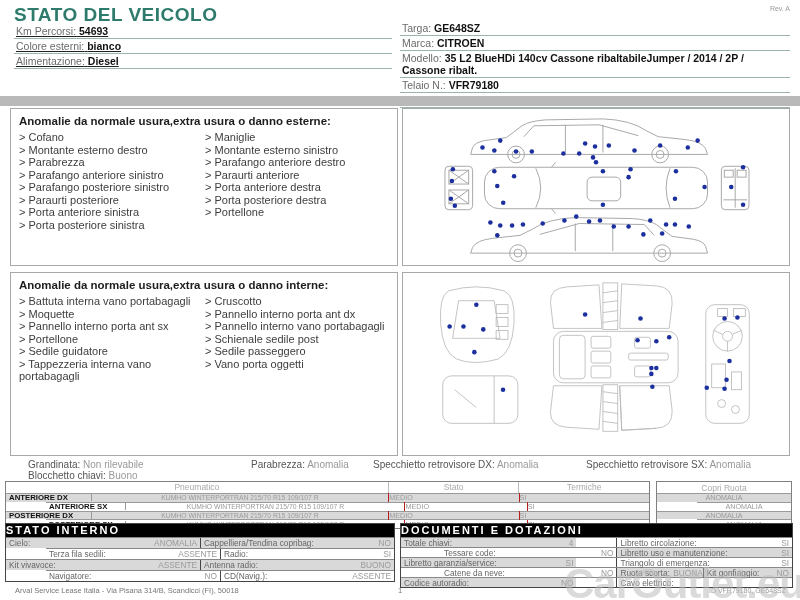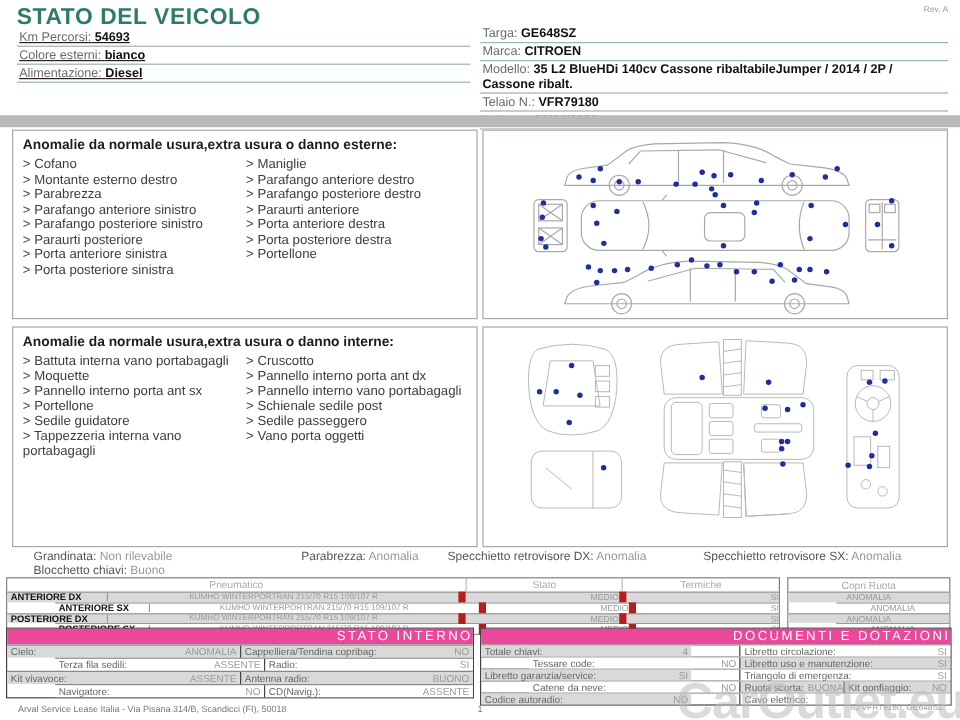--- a/index.html
+++ b/index.html
@@ -40,32 +40,32 @@
   .tire-table{position:absolute;left:5px;top:481px;width:645px;border:1px solid #808080;
               box-sizing:border-box;font-size:8px;}
   .copri-table{position:absolute;left:656px;top:481px;width:136px;border:1px solid #808080;
               box-sizing:border-box;font-size:8px;}
   .tt-head{display:flex;height:11px;color:#aaa;font-size:8.5px;}
   .tt-head .h1{width:383px;text-align:center;}
   .tt-head .h2,.tt-head .h3{width:130px;text-align:center;border-left:1px solid #bbb;}
   .tt-row{display:flex;height:7.8px;align-items:center;border-top:1px solid #9a9a9a;}
   .tt-pos{width:82px;font-weight:bold;color:#111;padding-left:3px;font-size:7.8px;}
   .tt-tire{width:298px;text-align:center;color:#9a9a9a;font-size:6.8px;border-left:1px solid #9a9a9a;}
-  .tt-c{width:130px;text-align:right;color:#9a9a9a;border-left:6px solid #b91c1c;font-size:7.2px;}
+  .tt-c{width:130px;text-align:left;color:#9a9a9a;border-left:1px solid #b91c1c;font-size:7.2px;}
   .ct-head{height:11px;display:flex;align-items:center;justify-content:center;color:#aaa;font-size:8.5px;}
   .ct-row{height:7.8px;display:flex;align-items:center;justify-content:center;color:#9a9a9a;
           border-top:1px solid #9a9a9a;font-size:7.2px;}
   .row-gray{background:#d9d9d9;}
   .row-white{background:#ffffff;margin-left:40px;}
   
   .tbl{position:absolute;top:523px;border:1px solid #444;box-sizing:border-box;font-size:8.3px;}
   .tbl-left{left:5px;width:390px;}
   .tbl-right{left:400px;width:393px;}
-  .tbl-head{background:#ec4899;color:#fff;font-weight:normal;font-size:11px;letter-spacing:2px;
-            text-align:right;height:13px;line-height:13px;}
+  .tbl-head{background:#000000;color:#fff;font-weight:bold;font-size:11px;letter-spacing:2px;
+            text-align:left;height:13px;line-height:13px;}
   .tb-row{display:flex;border-top:1px solid #888;}
   .tbl-left .tb-row{height:10px;}
   .tbl-right .tb-row{height:9px;}
   .tb-cell{display:flex;align-items:center;box-sizing:border-box;padding:0 3px;width:50%;}
   .tb-cell + .tb-cell{border-left:1px solid #444;}
   .tb-label{color:#666;flex:1;white-space:nowrap;overflow:hidden;}
   .tb-value{color:#9a9a9a;text-align:right;white-space:nowrap;}
   .tb-sub{display:flex;flex:1;}
   .tb-sub + .tb-sub{border-left:1px solid #444;padding-left:3px;}
   
@@ -131,22 +131,22 @@
           <div class="anom-item">Montante esterno destro</div>
           <div class="anom-item">Parabrezza</div>
           <div class="anom-item">Parafango anteriore sinistro</div>
           <div class="anom-item">Parafango posteriore sinistro</div>
           <div class="anom-item">Paraurti posteriore</div>
           <div class="anom-item">Porta anteriore sinistra</div>
           <div class="anom-item">Porta posteriore sinistra</div>
         </div>
       <div class="anom-col">
           <div class="anom-item">Maniglie</div>
+          <div class="anom-item">Montante esterno sinistro</div>
           <div class="anom-item">Parafango anteriore destro</div>
-          <div class="anom-item">Parafango posteriore destro</div>
           <div class="anom-item">Paraurti anteriore</div>
           <div class="anom-item">Porta anteriore destra</div>
           <div class="anom-item">Porta posteriore destra</div>
           <div class="anom-item">Portellone</div>
         </div>
     </div>
   </div>
 
   <div class="panel panel-ext-diag">
     <div class="diag-wrap">

